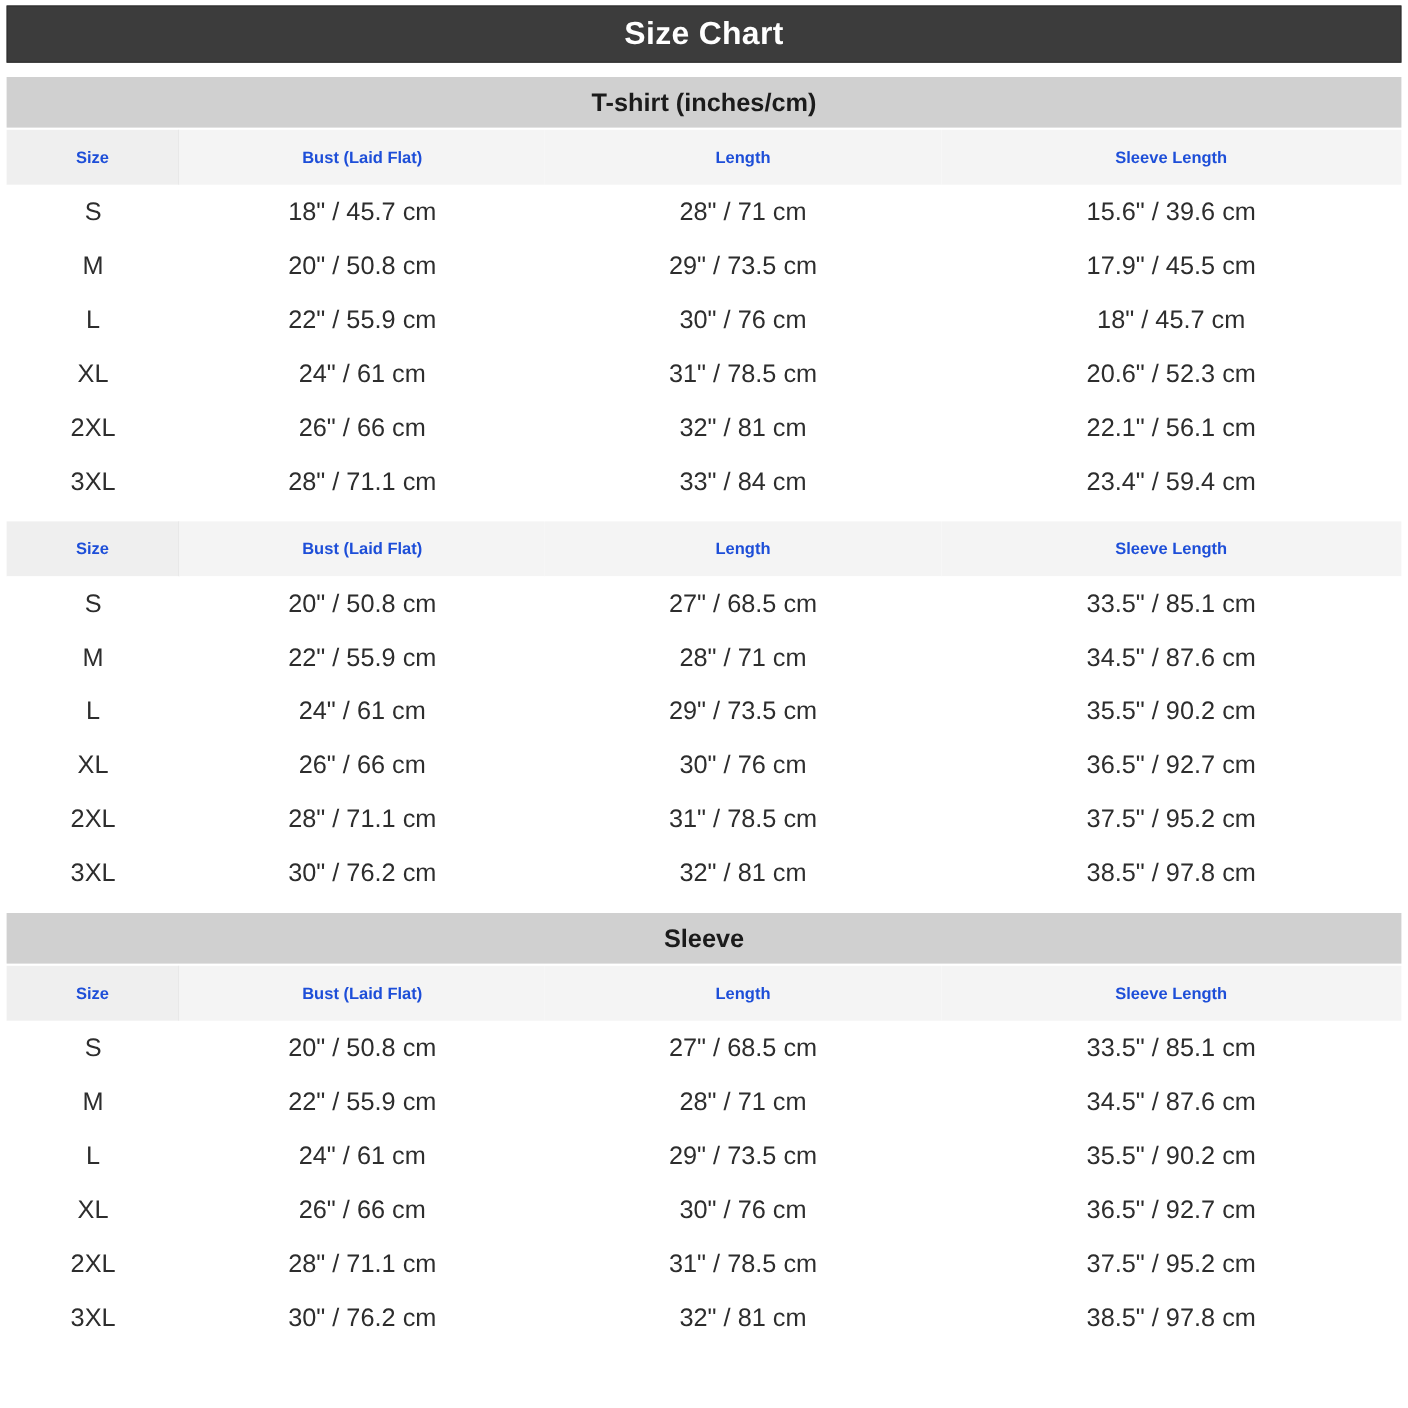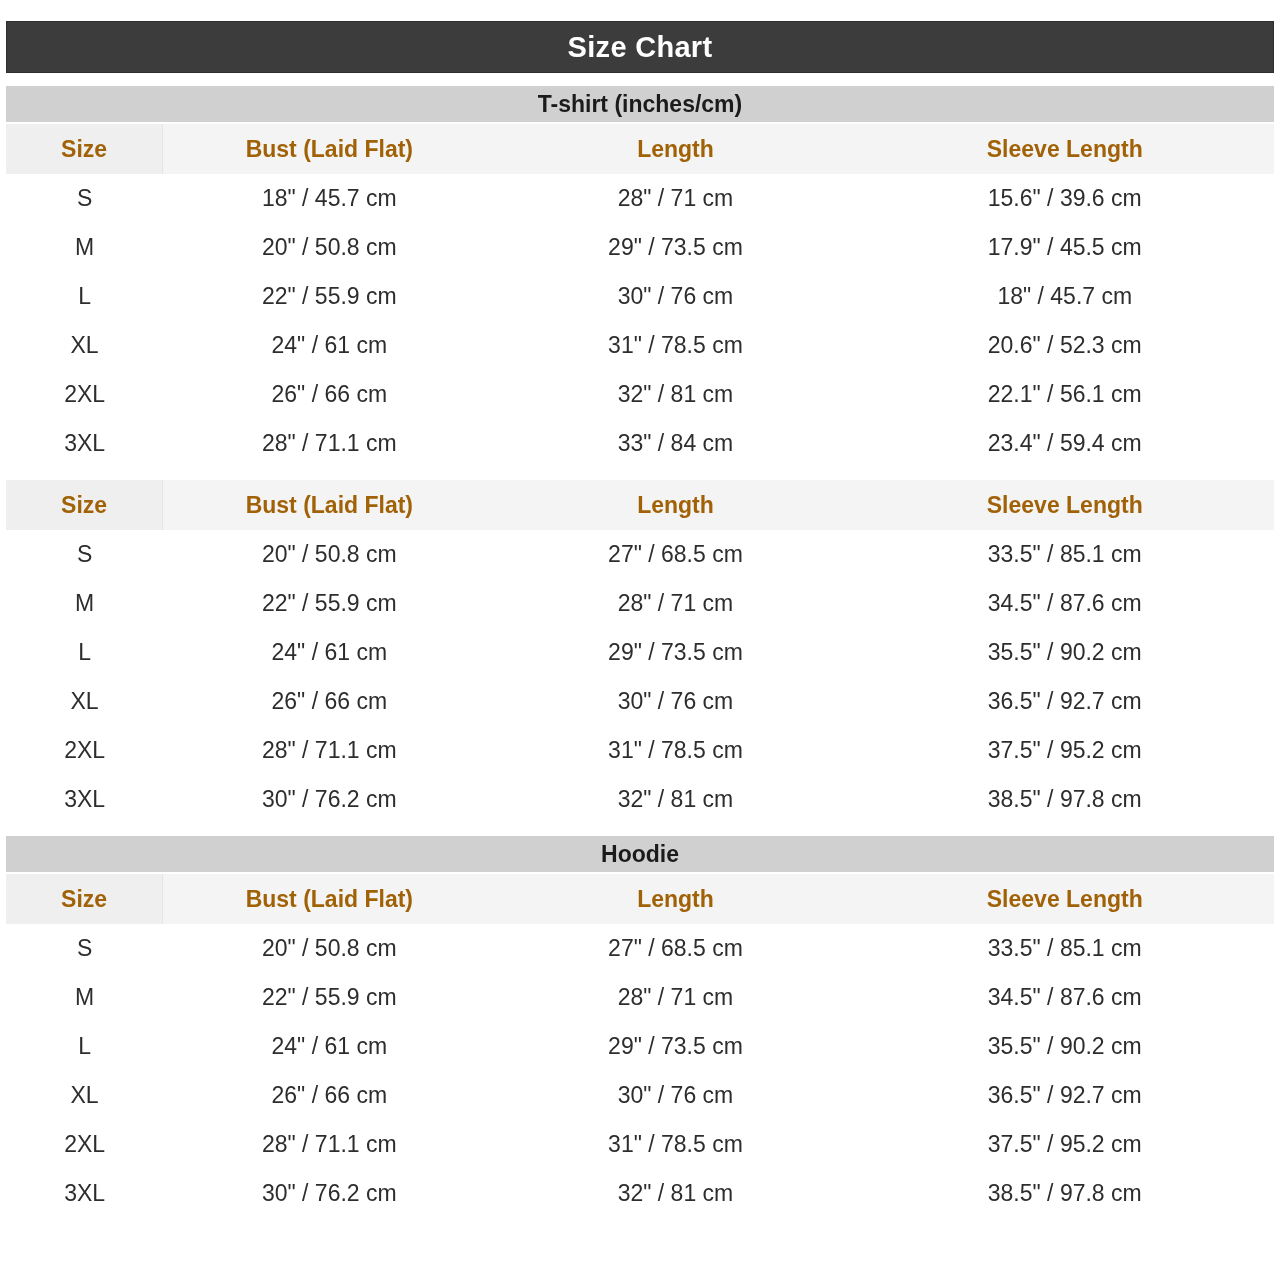--- a/index.html
+++ b/index.html
@@ -18,33 +18,32 @@
   }
   .title-bar {
     height: 52px;
     background: #3c3c3c;
     border: 1px solid #2e2e2e;
     box-sizing: border-box;
     display: flex;
     align-items: center;
     justify-content: center;
     margin-bottom: 13px;
-    margin-top: 16px;
   }
   .title-bar span {
     color: #ffffff;
     font-size: 29px;
     font-weight: bold;
     letter-spacing: 0.3px;
   }
   .size-table {
     margin-bottom: 12px;
   }
   .section-bar {
-    height: 36px;
+    height: 46px;
     background: #d0d0d0;
     display: flex;
     align-items: center;
     justify-content: center;
   }
   .section-bar span {
     color: #1b1b1b;
     font-size: 23px;
     font-weight: bold;
   }
@@ -54,22 +53,22 @@
   }
   .header-row {
     height: 50px;
     margin-top: 2px;
   }
   .header-cell {
     background: #f4f4f4;
     display: flex;
     align-items: center;
     justify-content: center;
-    color: #a16207;
-    font-size: 23px;
+    color: #1d4ed8;
+    font-size: 15px;
     font-weight: bold;
   }
   .header-cell:first-child {
     background: #efefef;
     border-right: 1px solid #e6e6e6;
   }
   .data-row {
     height: 49px;
   }
   .cell {
@@ -182,21 +181,21 @@
           <div class="cell">3XL</div>
           <div class="cell">30" / 76.2 cm</div>
           <div class="cell">32" / 81 cm</div>
           <div class="cell">38.5" / 97.8 cm</div>
         </div>
       </div>
   </div>
 
   <div class="size-table">
     <div class="section-bar">
-      <span>Hoodie</span>
+      <span>Sleeve</span>
     </div>
     <div class="grid-row header-row">
       <div class="header-cell">Size</div>
       <div class="header-cell">Bust (Laid Flat)</div>
       <div class="header-cell">Length</div>
       <div class="header-cell">Sleeve Length</div>
     </div>
     <div>
         <div class="grid-row data-row">
           <div class="cell">S</div>

